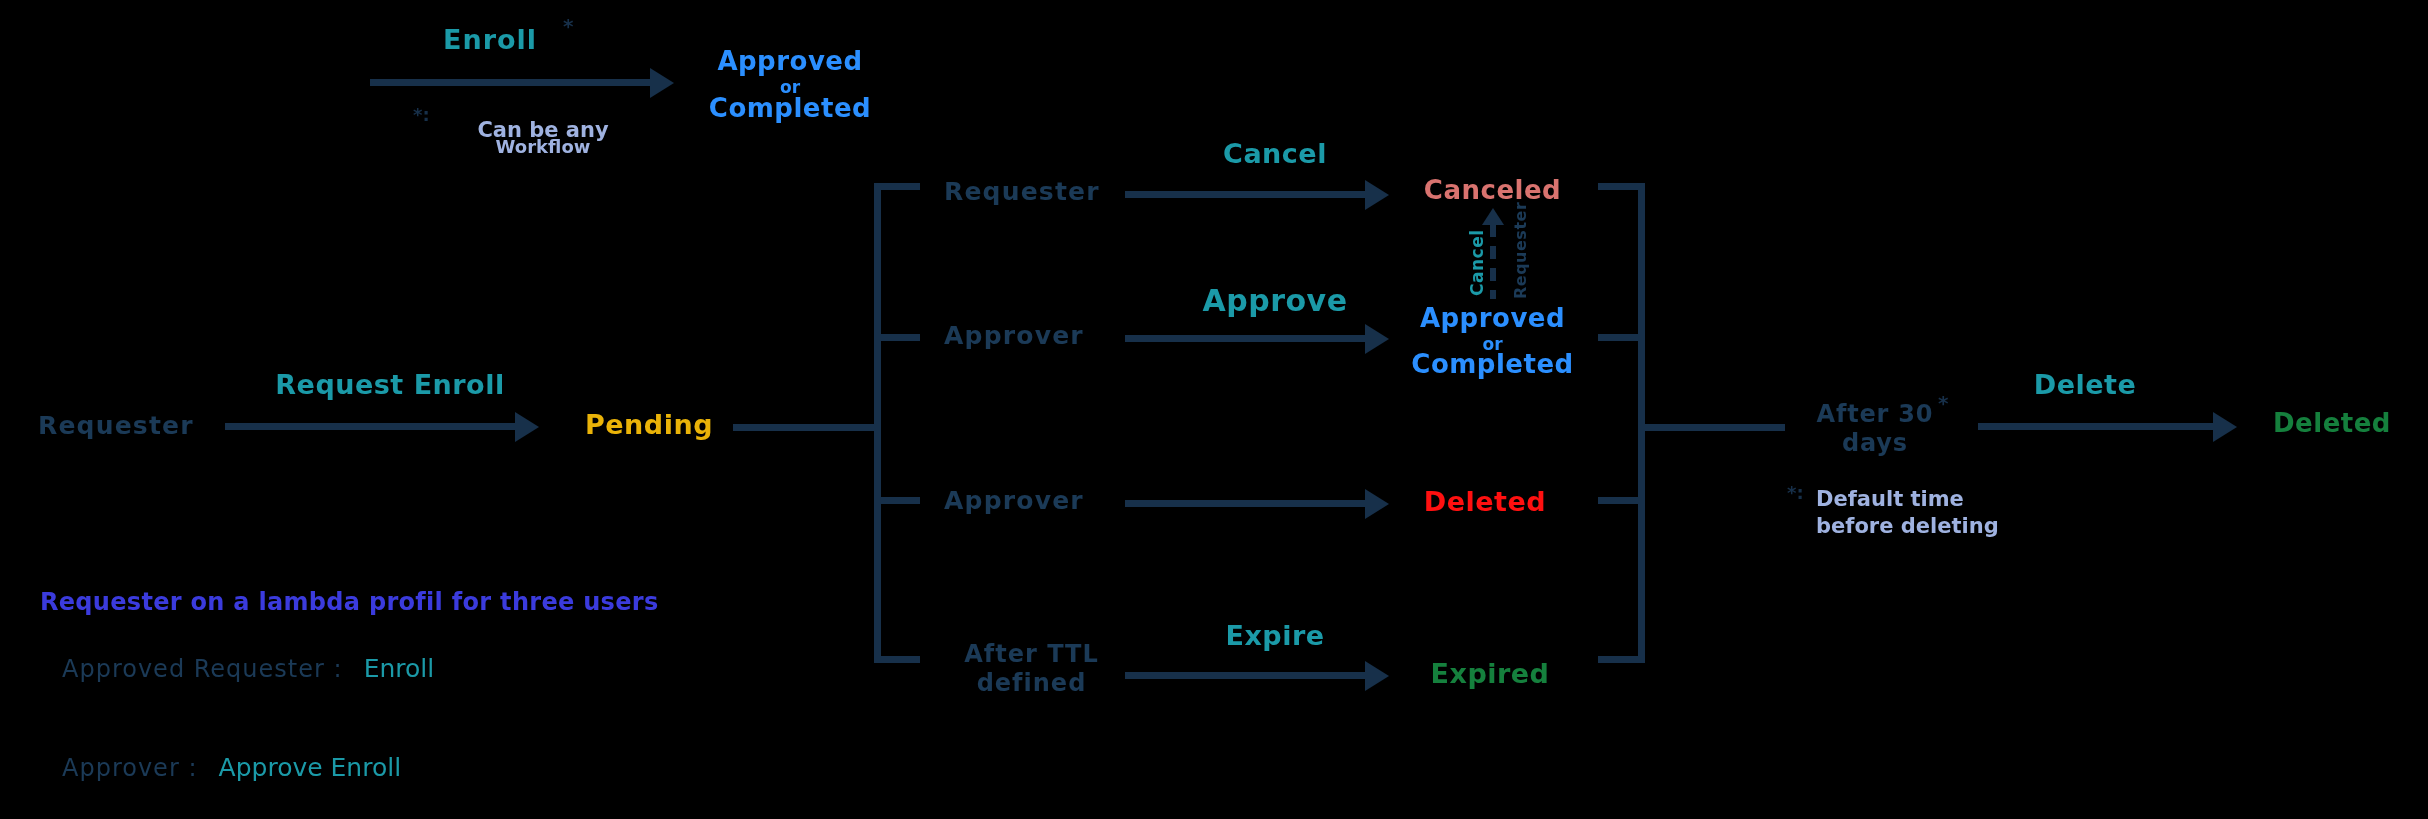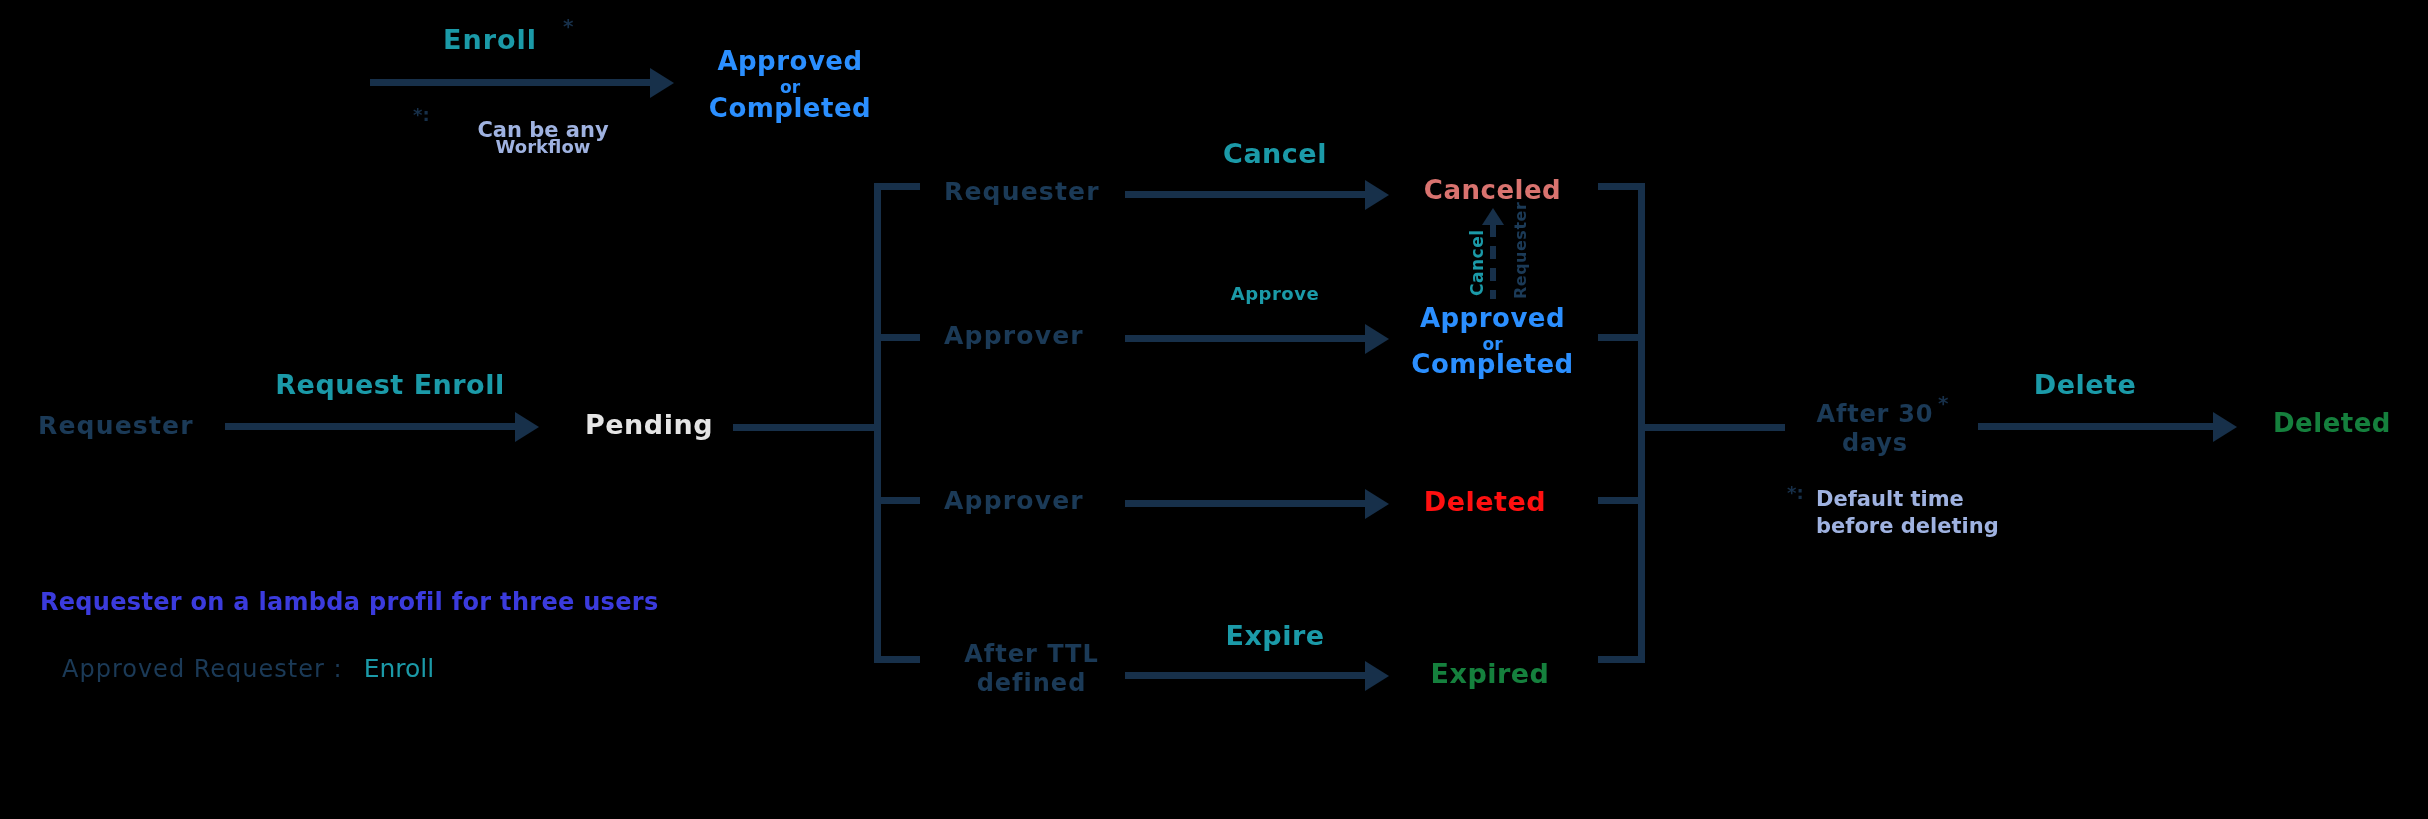--- a/index.html
+++ b/index.html
@@ -17,21 +17,21 @@
   .abs{position:absolute;}
   .txt{white-space:pre;line-height:1.15;}
   .ctr{text-align:center;}
   .bold{font-weight:700;}
 
   
   .c-navy   {color:#17304a;}
   .c-navy2  {color:#1b3a57;}
   .c-teal2  {color:#1b9aa8;}
   .c-blue   {color:#2b8fff;}
-  .c-amber  {color:#e5e5e5;}
+  .c-amber  {color:#eab308;}
   .c-red    {color:#ff1010;}
   .c-salmon {color:#d9736f;}
   .c-gray   {color:#15803d;}
   .c-lilac  {color:#9fb2e0;}
   .c-indigo {color:#3b3bdd;}
 
   
   .hline{position:absolute;background:#17304a;height:7px;}
   .vline{position:absolute;background:#17304a;width:7px;}
   .arrow-head{
@@ -105,21 +105,21 @@
   <div class="hline" style="left:1125px;top:191px;width:245px;"></div>
   <div class="arrow-head" style="left:1365px;top:180px;"></div>
   <div class="abs txt bold c-salmon ctr" style="left:1405px;top:176px;width:175px;font-size:26px;letter-spacing:.5px;">Canceled</div>
 
   <div class="dashcol" style="left:1490px;top:224px;height:75px;"></div>
   <div class="uphead" style="left:1482px;top:208px;"></div>
   <div class="vrot txt bold c-teal2" style="left:1468px;top:296px;font-size:17px;letter-spacing:.5px;">Cancel</div>
   <div class="vrot txt bold c-navy2" style="left:1512px;top:299px;font-size:16px;letter-spacing:.5px;">Requester</div>
 
   <div class="abs txt bold c-navy2" style="left:944px;top:322px;font-size:25px;letter-spacing:1.2px;">Approver</div>
-  <div class="abs txt bold c-teal2 ctr" style="left:1130px;top:284px;width:290px;font-size:18px;letter-spacing:.5px;">Approve</div>
+  <div class="abs txt bold c-teal2 ctr" style="left:1130px;top:284px;width:290px;font-size:30px;letter-spacing:.5px;">Approve</div>
   <div class="hline" style="left:1125px;top:335px;width:245px;"></div>
   <div class="arrow-head" style="left:1365px;top:324px;"></div>
   <div class="abs txt bold c-blue ctr" style="left:1400px;top:304px;width:185px;font-size:26px;letter-spacing:.5px;">Approved</div>
   <div class="abs txt bold c-blue ctr" style="left:1400px;top:335px;width:185px;font-size:17px;">or</div>
   <div class="abs txt bold c-blue ctr" style="left:1390px;top:350px;width:205px;font-size:26px;letter-spacing:.5px;">Completed</div>
 
   <div class="abs txt bold c-navy2" style="left:944px;top:487px;font-size:25px;letter-spacing:1.2px;">Approver</div>
   <div class="hline" style="left:1125px;top:500px;width:245px;"></div>
   <div class="arrow-head" style="left:1365px;top:489px;"></div>
   <div class="abs txt bold c-red ctr" style="left:1405px;top:486px;width:160px;font-size:27px;letter-spacing:.5px;">Deleted</div>
@@ -153,14 +153,18 @@
   <div class="abs txt bold c-lilac" style="left:1816px;top:514px;font-size:21px;">before deleting</div>
 
   <div class="abs txt bold c-indigo" style="left:40px;top:589px;font-size:24px;letter-spacing:.3px;">Requester on a lambda profil for three users</div>
 
   <div class="abs" style="left:62px;top:655px;">
     <span class="txt c-navy2" style="font-size:24px;letter-spacing:1px;">Approved Requester :</span>
     <span class="txt c-teal2" style="font-size:25px;margin-left:16px;">Enroll</span>
   </div>
 
 
+  <div class="abs" style="left:62px;top:754px;">
+    <span class="txt c-navy2" style="font-size:24px;letter-spacing:1px;">Approver :</span>
+    <span class="txt c-teal2" style="font-size:25px;margin-left:16px;">Approve Enroll</span>
+  </div>
 
 </div>
 
 </body></html>

